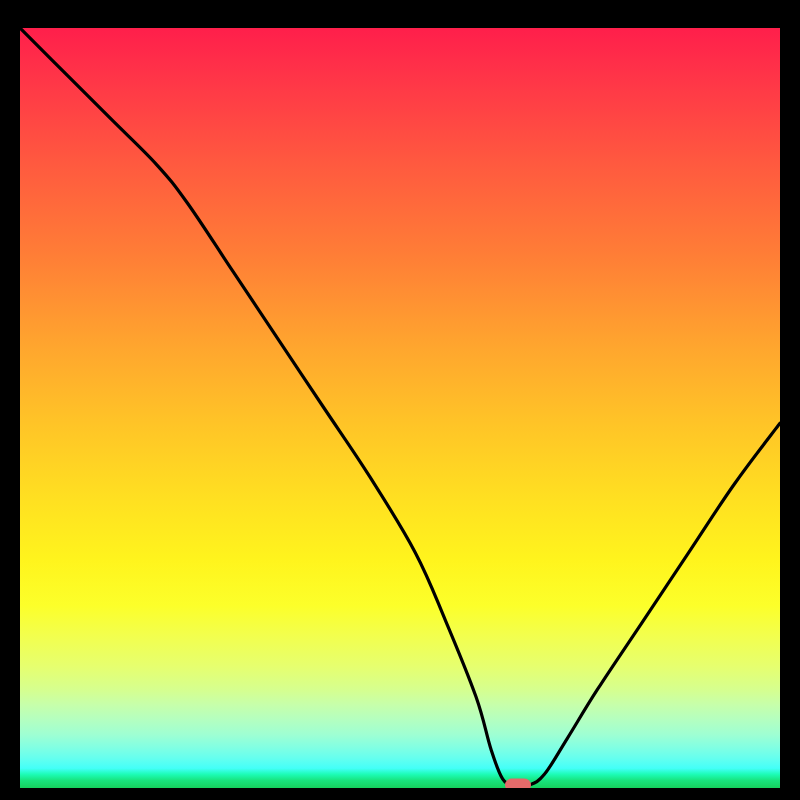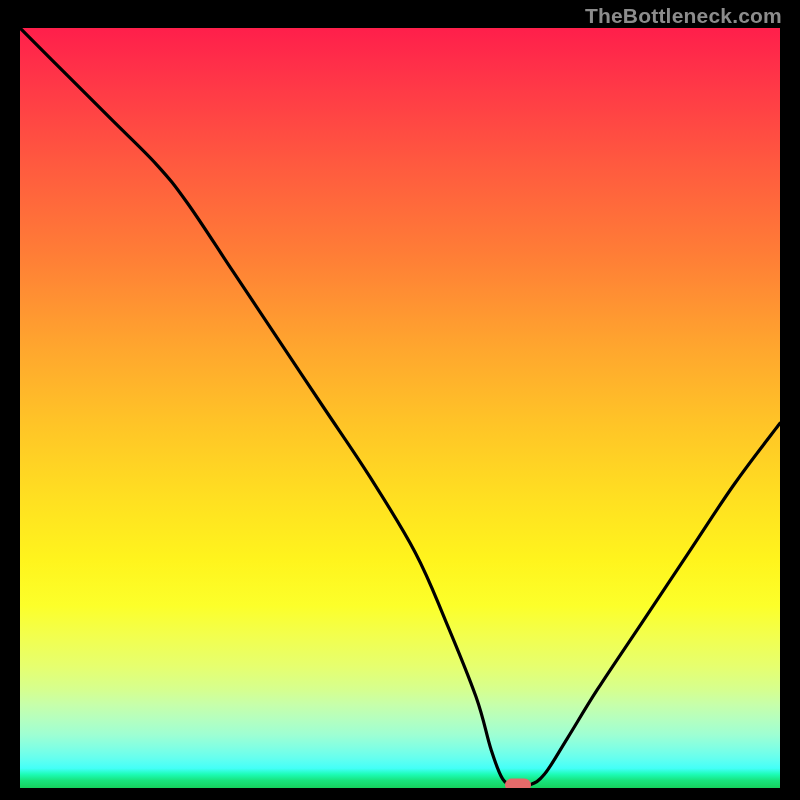--- a/index.html
+++ b/index.html
@@ -73,21 +73,20 @@
     font-size: 21px;
     font-weight: 600;
     color: #8c8c8c;
     letter-spacing: 0.2px;
   }
 </style>
 </head>
 <body>
 
 <div class="frame">
-  <div class="watermark">TheBottleneck.com</div>
   <div class="plot">
     <div class="gradient"></div>
     <svg class="curve" viewBox="0 0 760 760" preserveAspectRatio="none">
       <path id="curve-path" fill="none" stroke="#000000" stroke-width="3.2" stroke-linejoin="round" stroke-linecap="round" d="M 0.00 0.00 C 8.21 8.21, 29.18 29.18, 45.60 45.60 C 62.02 62.02, 74.78 74.78, 91.20 91.20 C 107.62 107.62, 123.12 121.75, 136.80 136.80 C 150.48 151.85, 153.52 155.65, 167.20 174.80 C 180.88 193.95, 196.38 218.58, 212.80 243.20 C 229.22 267.82, 241.98 286.98, 258.40 311.60 C 274.82 336.22, 287.58 355.38, 304.00 380.00 C 320.42 404.62, 333.18 422.41, 349.60 448.40 C 366.02 474.39, 381.52 498.41, 395.20 524.40 C 408.88 550.39, 414.66 566.81, 425.60 592.80 C 436.54 618.79, 447.79 645.54, 456.00 668.80 C 464.21 692.06, 466.41 707.23, 471.20 722.00 C 475.99 736.77, 478.50 744.59, 482.60 750.88 C 486.70 757.17, 489.21 755.87, 494.00 756.96 C 498.79 758.05, 503.73 758.88, 509.20 756.96 C 514.67 755.04, 517.56 754.66, 524.40 746.32 C 531.24 737.98, 537.62 725.92, 547.20 710.60 C 556.78 695.28, 563.92 682.40, 577.60 661.20 C 591.28 640.00, 606.78 617.42, 623.20 592.80 C 639.62 568.18, 652.38 549.02, 668.80 524.40 C 685.22 499.78, 697.98 479.26, 714.40 456.00 C 730.82 432.74, 751.79 406.14, 760.00 395.20"></path>
     </svg>
     <div class="marker" id="marker" style="left: 497.8px; top: 757.34px; background: rgb(228, 106, 106);"></div>
   </div>
 </div>
 
 </body></html>

